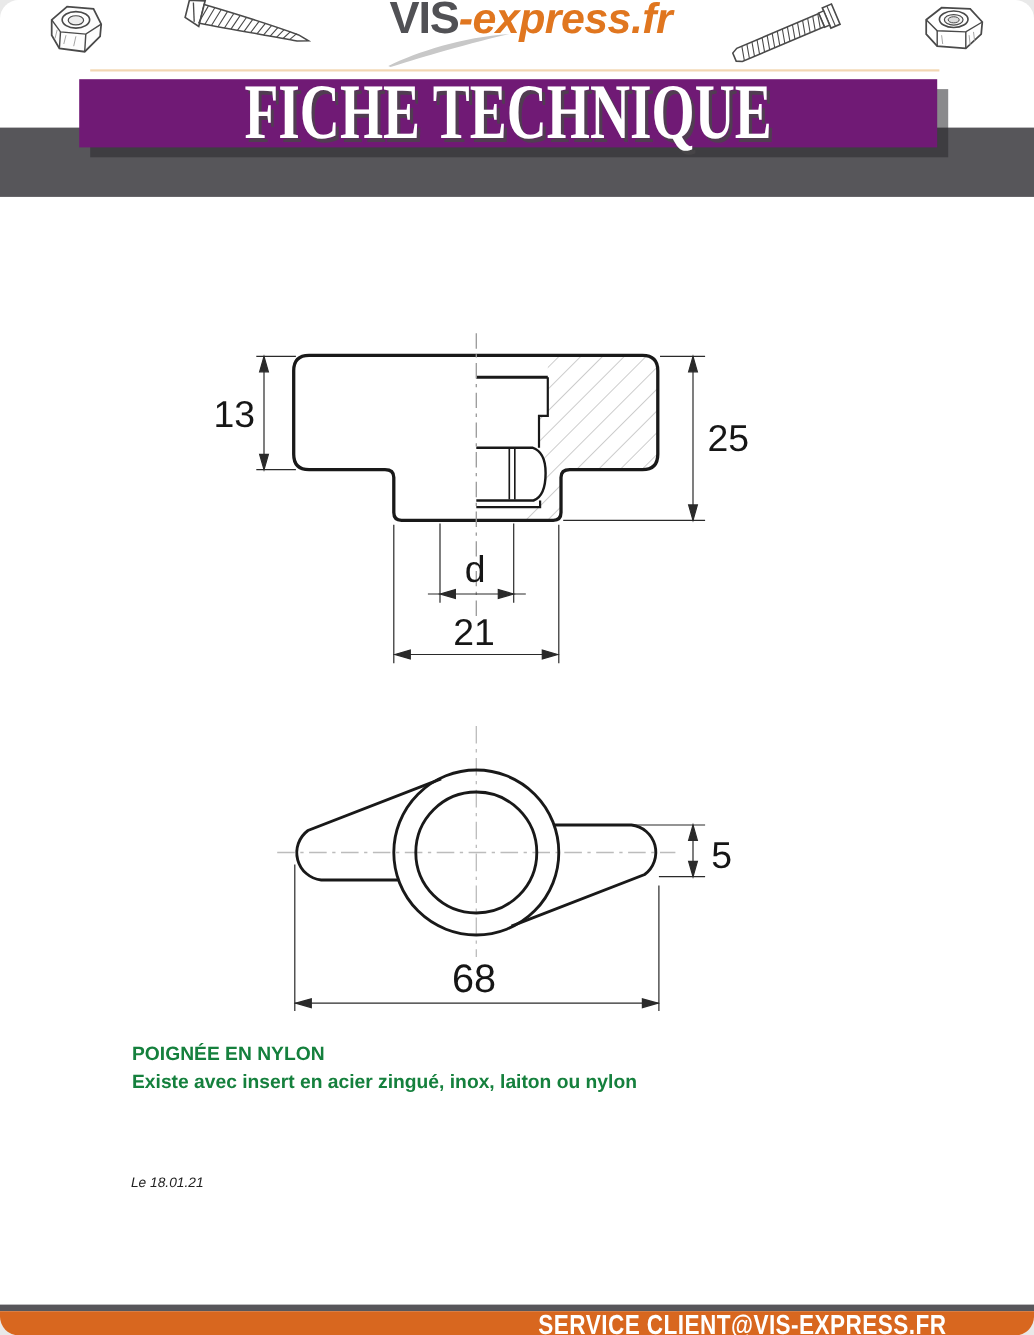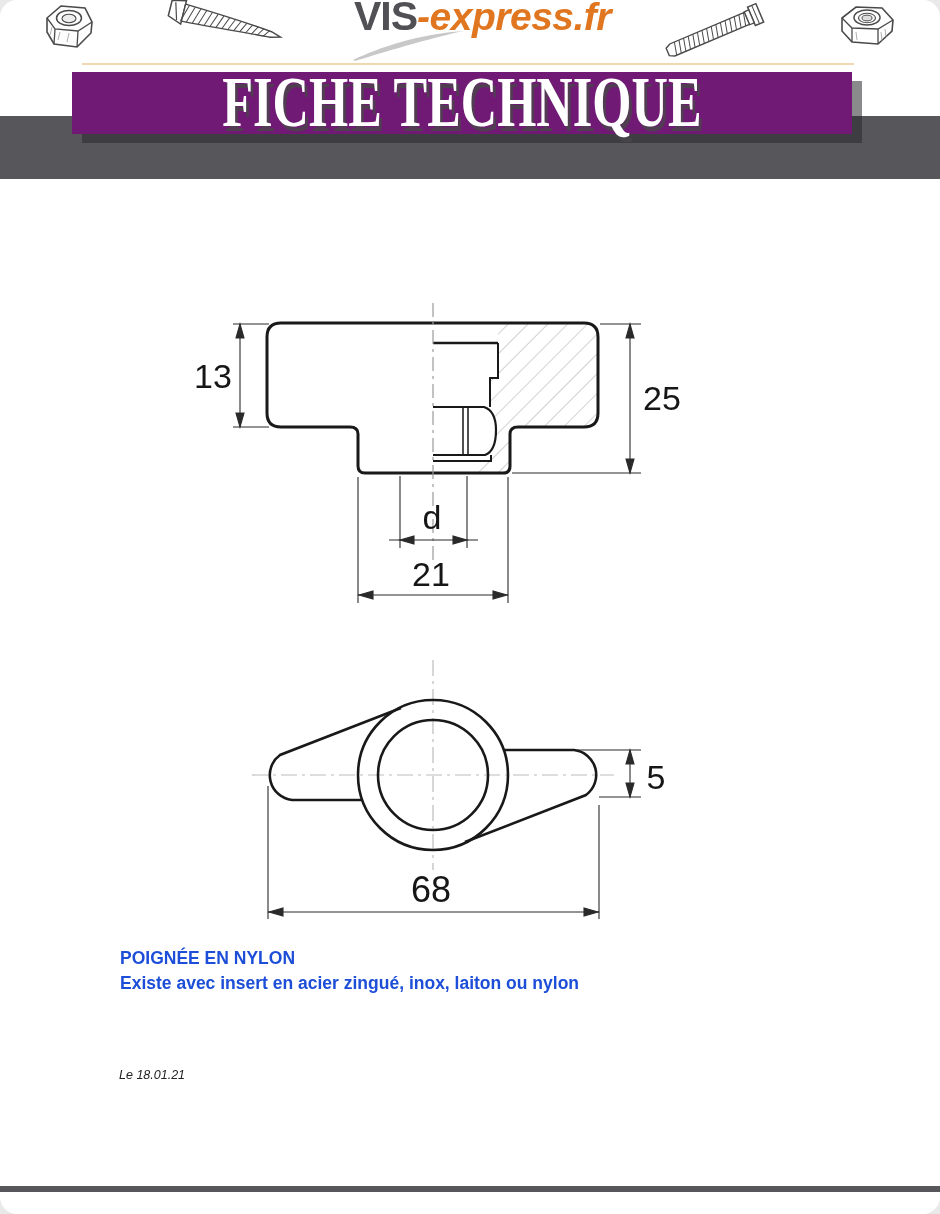--- a/index.html
+++ b/index.html
@@ -32,21 +32,21 @@
     transform:scale(0.72,1.02);transform-origin:center;
     text-shadow:4px 4px 0 rgba(72,70,72,0.8);letter-spacing:0;
   }
   #product-subtitle{
     position:absolute;left:0;top:185px;width:940px;text-align:center;
     color:#EB9B28;font-weight:700;font-size:17.5px;letter-spacing:0.2px;
   }
   
   svg text{font-family:"Liberation Sans",sans-serif;fill:#161616;}
   
-  .desc{position:absolute;left:120px;color:#1d4ed8;font-weight:700;font-size:17.5px;}
+  .desc{position:absolute;left:120px;color:#15803d;font-weight:700;font-size:17.5px;}
   #date-note{position:absolute;left:119px;top:1068px;font-style:italic;font-size:12.5px;color:#222;}
   
   #footer-topbar{position:absolute;left:0;top:1186px;width:940px;height:6px;background:#57565A;}
   #footer-bar{position:absolute;left:0;top:1192px;width:940px;height:22px;background:#D8671F;overflow:hidden;}
   #footer-contact{
     position:absolute;right:80px;top:1px;color:#ffffff;font-weight:700;font-size:25px;line-height:25px;
     transform:scale(0.82,1);transform-origin:right top;letter-spacing:0.5px;white-space:nowrap;
   }
 </style>
 </head>
@@ -185,14 +185,17 @@
       <polygon points="598,912 584,908 584,916"></polygon>
     </g>
     <text x="431" y="902" font-size="36" text-anchor="middle">68</text>
   </svg>
 
   <div class="desc" style="top:948px">POIGNÉE EN NYLON</div>
   <div class="desc" style="top:973px">Existe avec insert en acier zingué, inox, laiton ou nylon</div>
   <div id="date-note">Le 18.01.21</div>
 
   <div id="footer-topbar"></div>
+  <div id="footer-bar">
+    <span id="footer-contact">SERVICE CLIENT@VIS-EXPRESS.FR</span>
+  </div>
 
 </div>
 
 </body></html>

